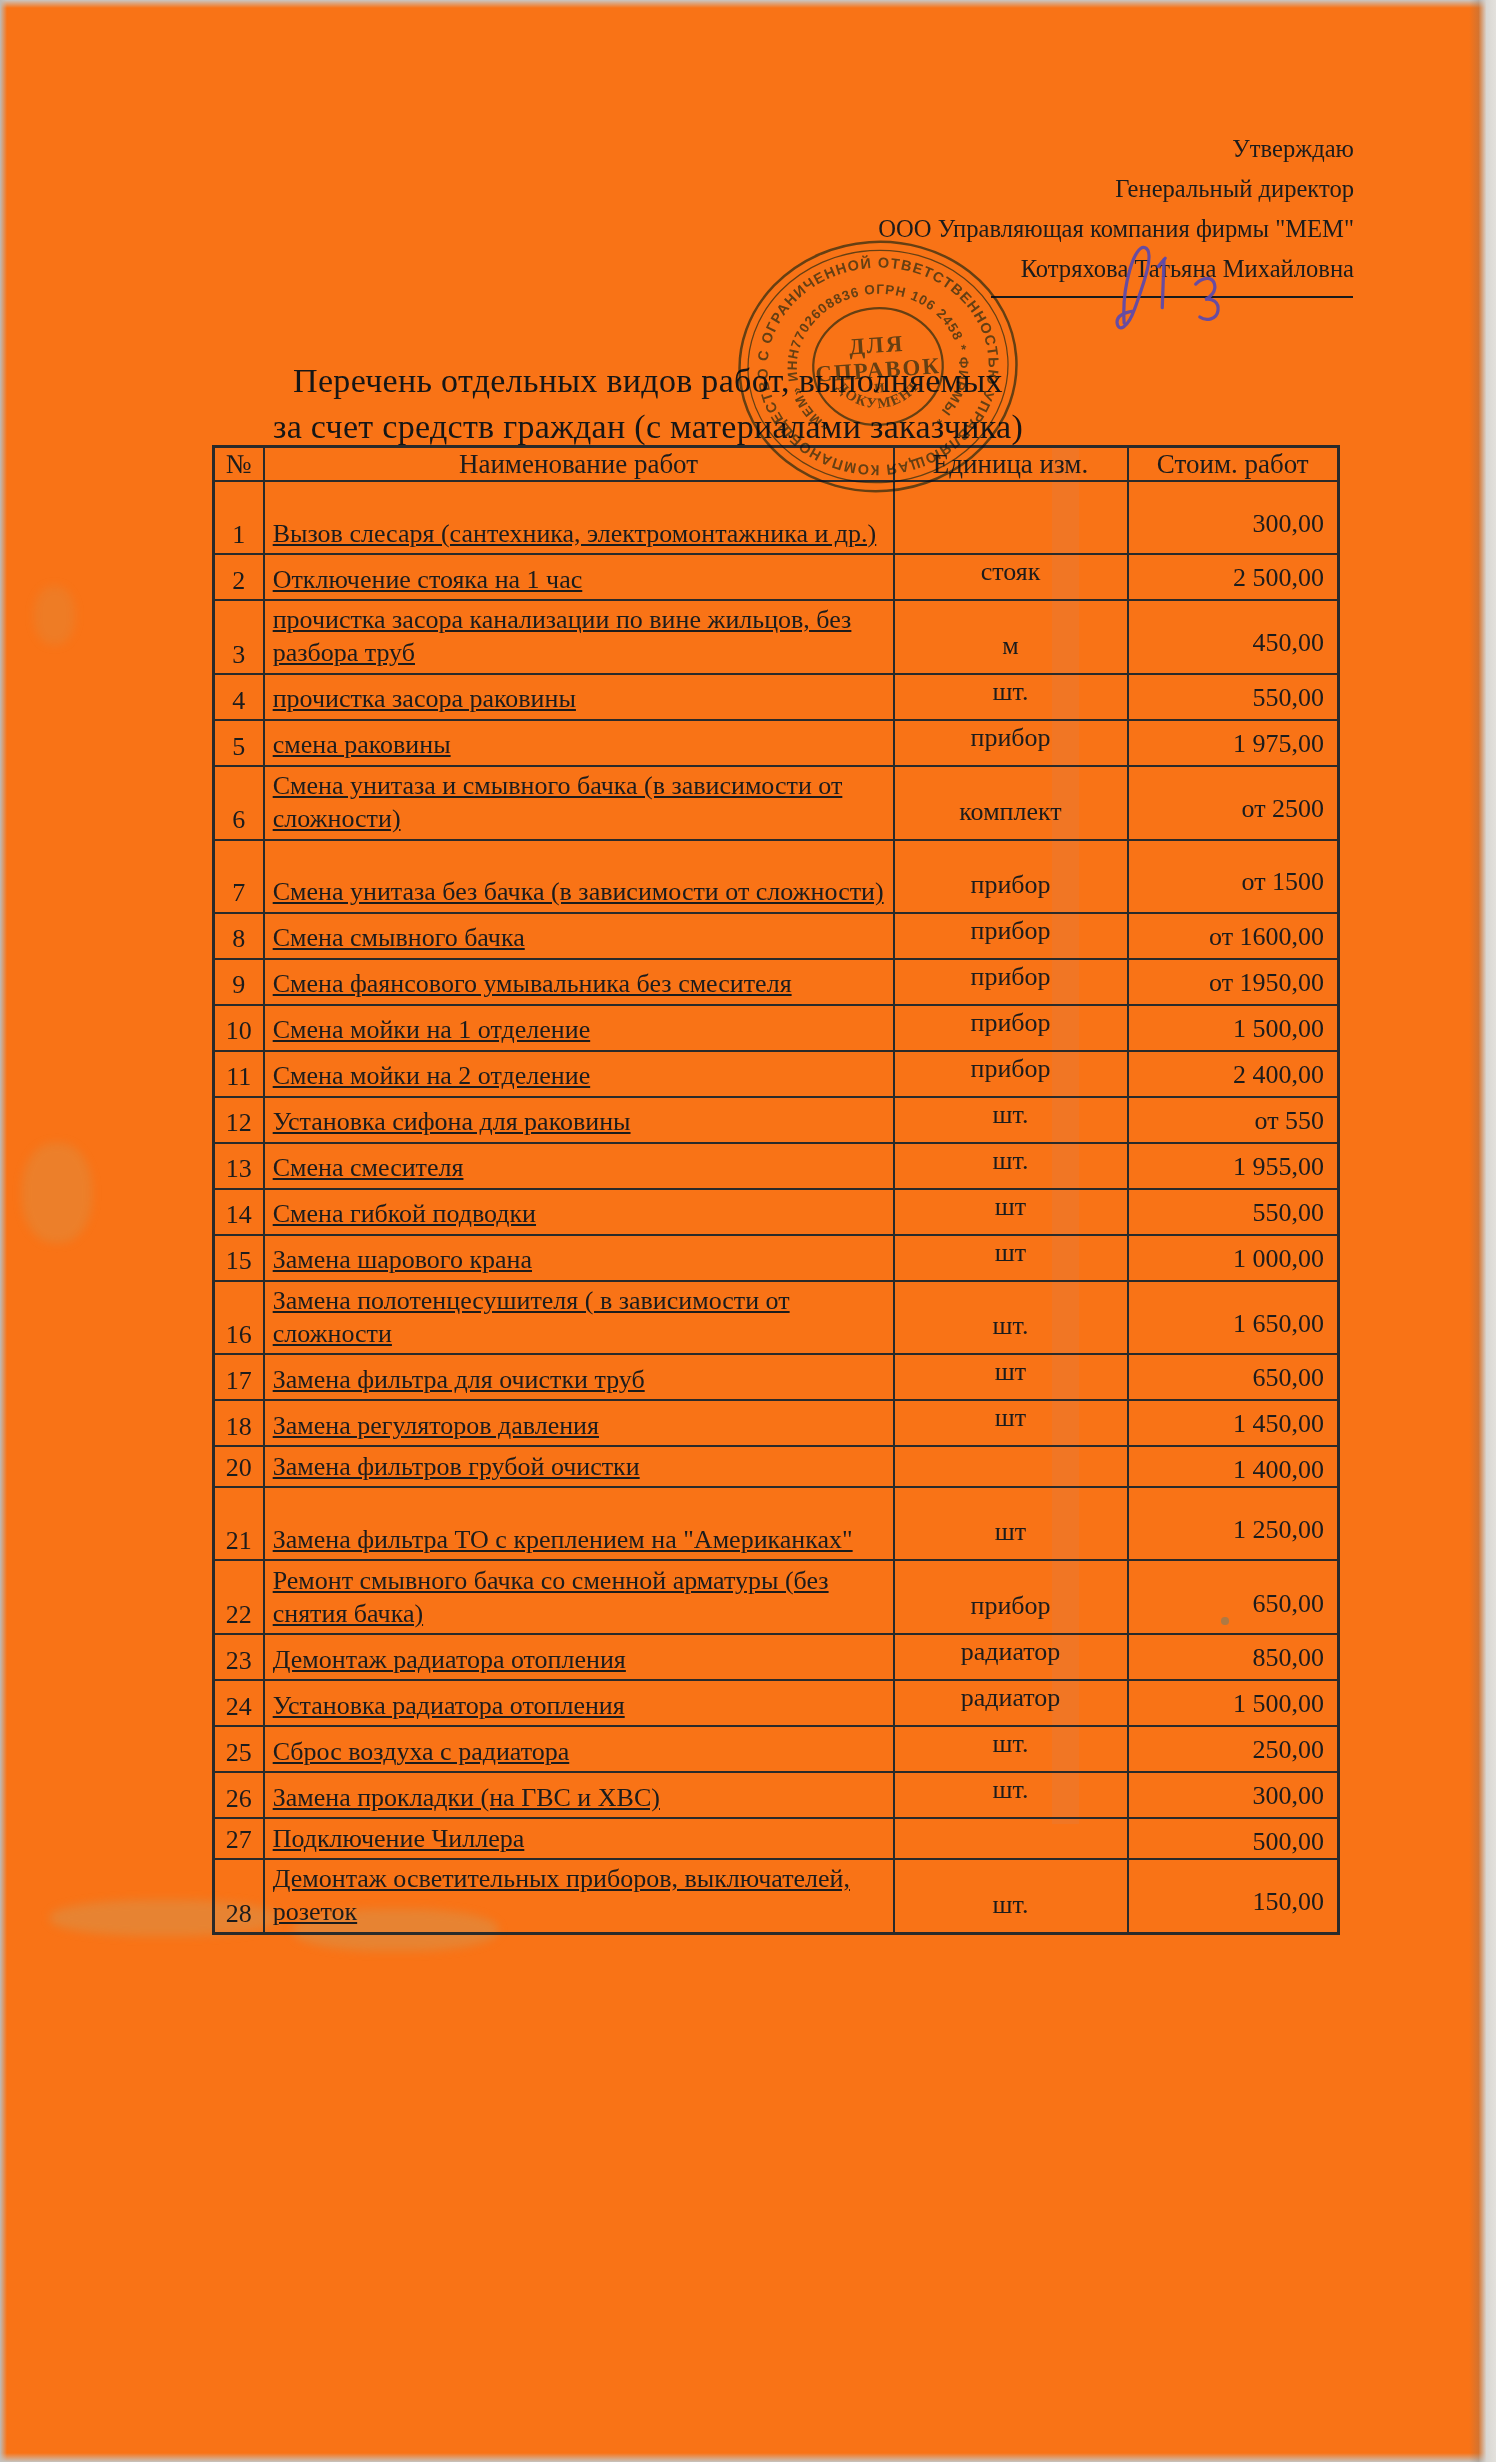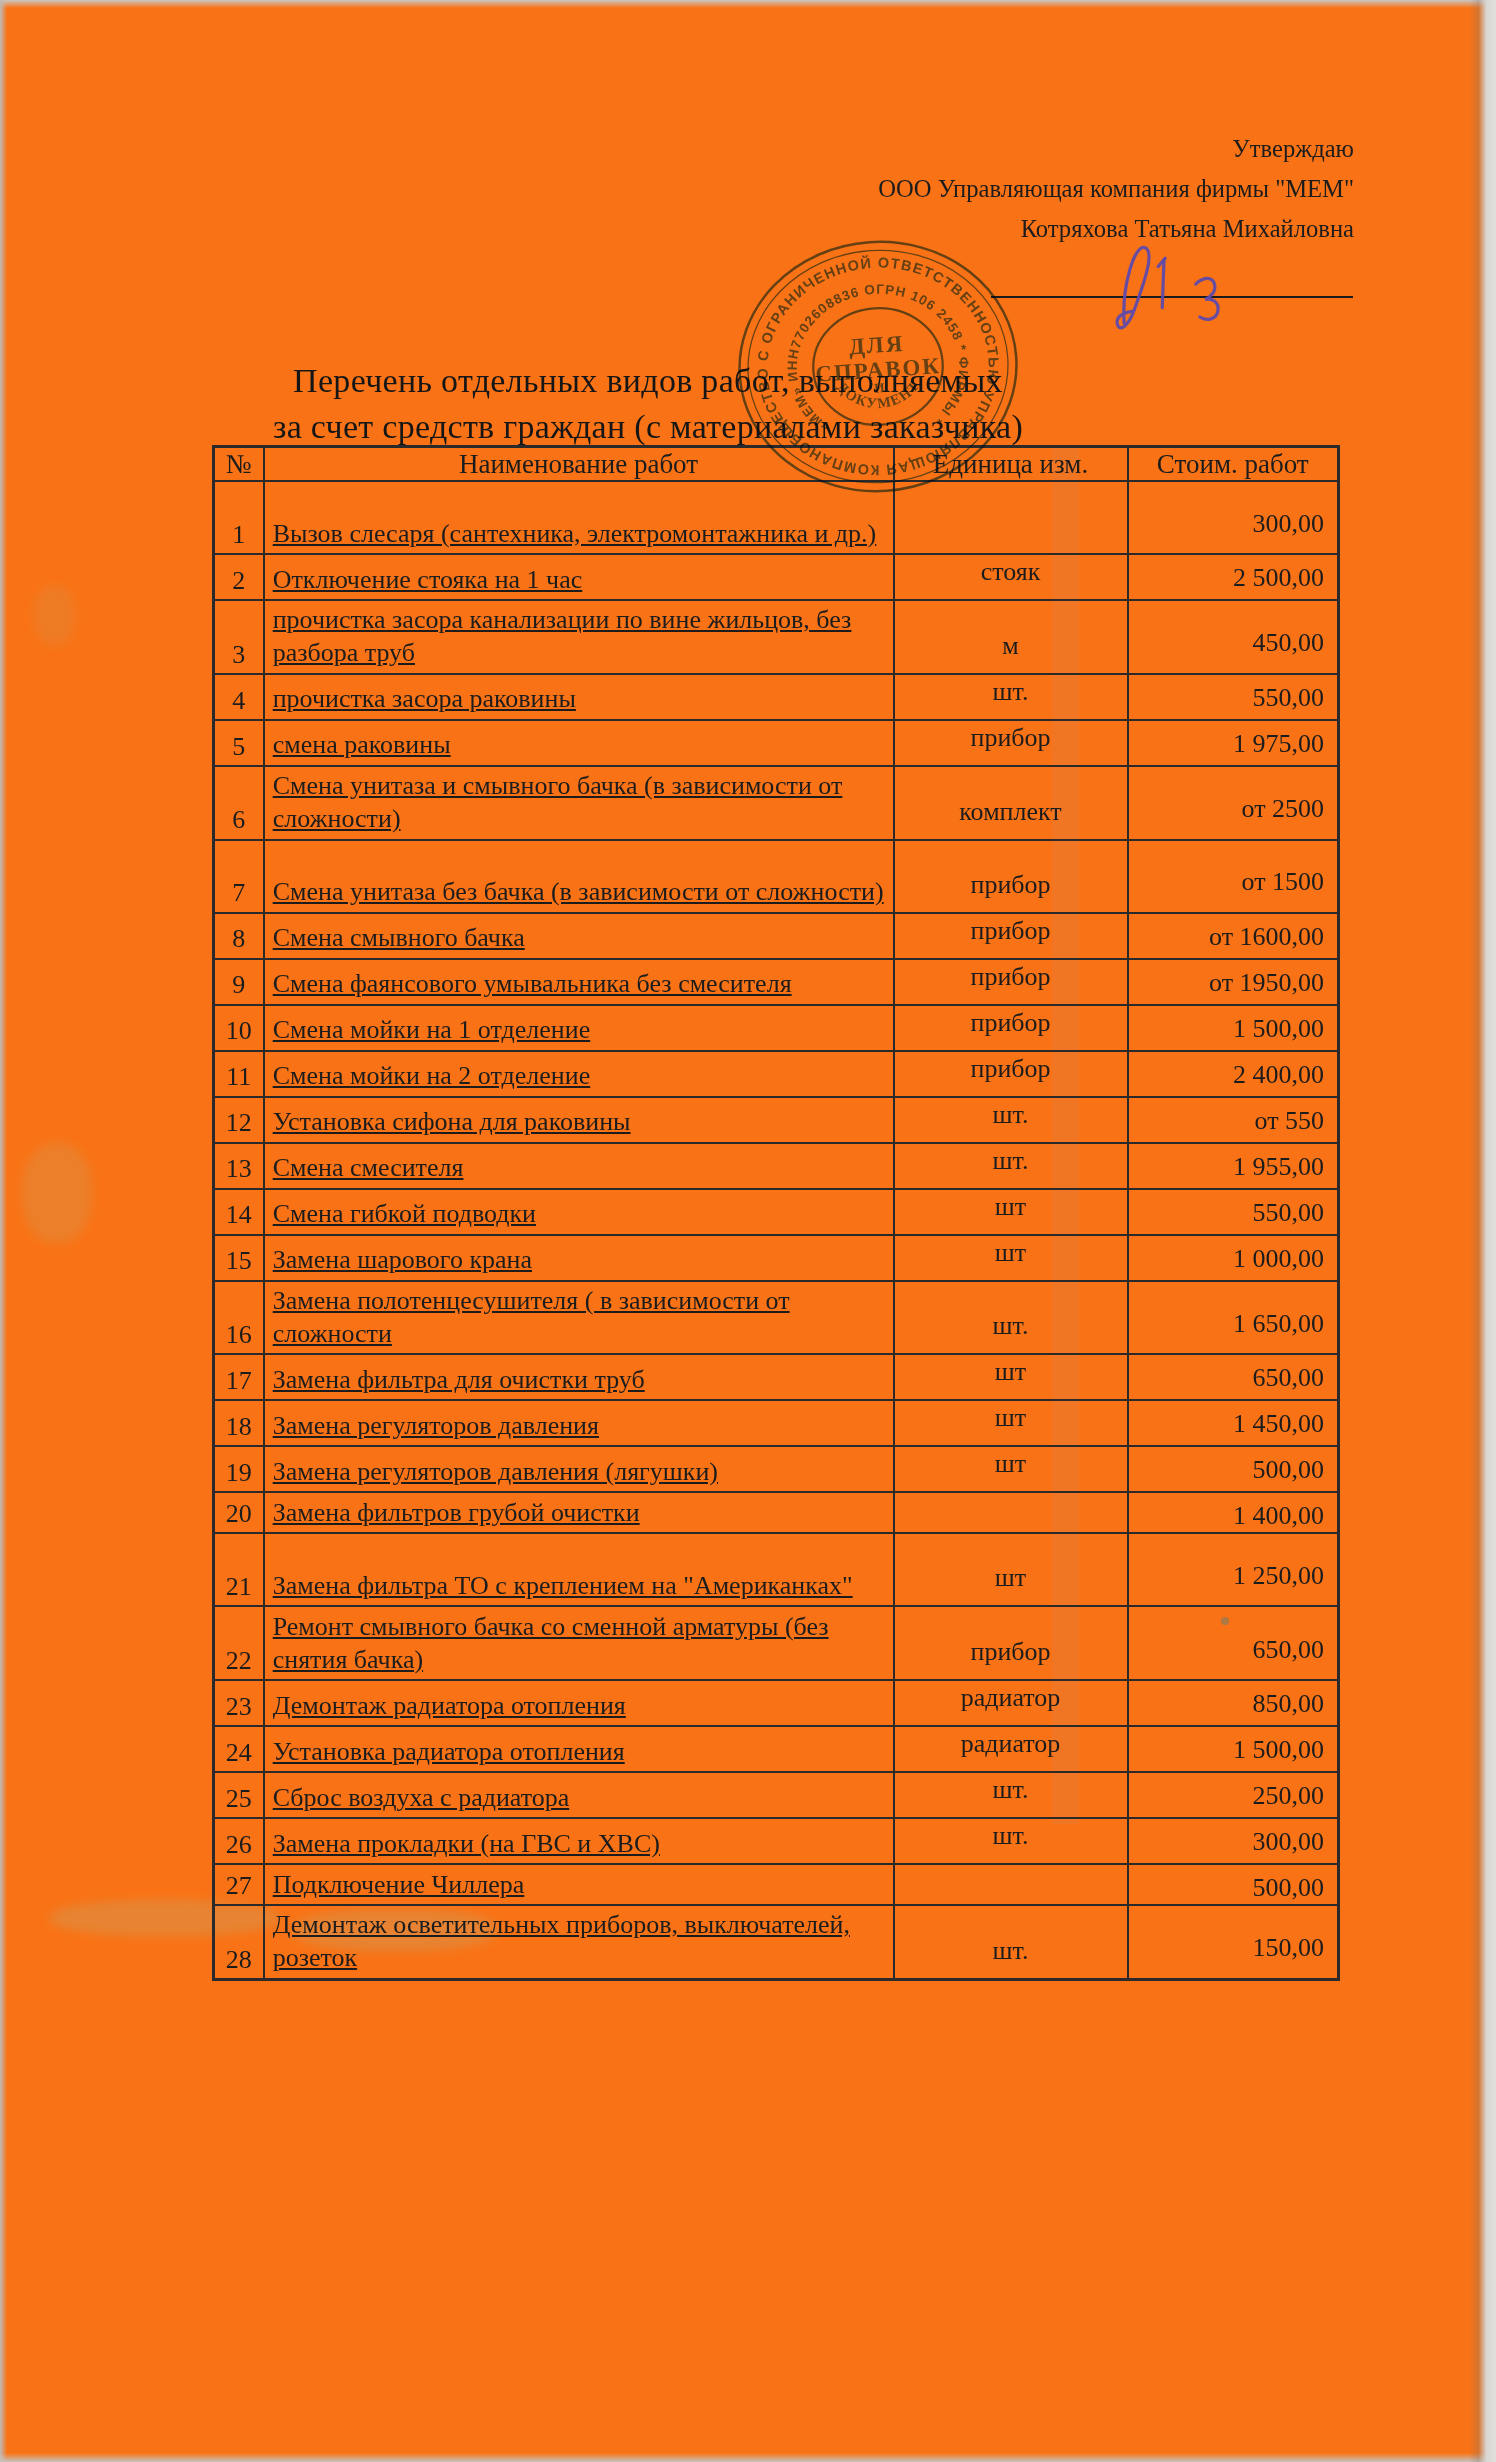--- a/index.html
+++ b/index.html
@@ -68,20 +68,21 @@
 
   <div class="smudge sm1"></div>
   <div class="smudge sm2"></div>
   <div class="smudge sm3"></div>
   <div class="smudge sm4"></div>
   <div class="scanband"></div>
   <div class="speck"></div>
 
   <div class="approval">
     <div>Утверждаю</div>
+    <div>Генеральный директор</div>
     <div>ООО Управляющая компания фирмы "МЕМ"</div>
     <div>Котряхова Татьяна Михайловна</div>
   </div>
 
   <div class="sig-line"></div>
 
   <svg class="signature" viewBox="0 0 380 175">
     <path d="M 128,158 C 124,95 146,22 164,30 C 182,38 158,100 146,134 C 134,168 118,174 116,158 C 115,144 130,140 144,138"></path>
     <path d="M 196,50 L 193,132"></path>
     <path d="M 186,62 L 198,48"></path>
@@ -211,26 +212,20 @@
           <td class="unit">шт</td>
           <td class="cost">650,00</td>
         </tr>
         <tr>
           <td class="num">18</td>
           <td class="name">Замена регуляторов давления</td>
           <td class="unit">шт</td>
           <td class="cost">1 450,00</td>
         </tr>
         <tr>
-          <td class="num">19</td>
-          <td class="name">Замена регуляторов давления (лягушки)</td>
-          <td class="unit">шт</td>
-          <td class="cost">500,00</td>
-        </tr>
-        <tr>
           <td class="num">20</td>
           <td class="name">Замена фильтров грубой очистки</td>
           <td class="unit"></td>
           <td class="cost">1 400,00</td>
         </tr>
         <tr class="tall">
           <td class="num">21</td>
           <td class="name">Замена фильтра ТО с креплением на "Американках"</td>
           <td class="unit">шт</td>
           <td class="cost">1 250,00</td>

